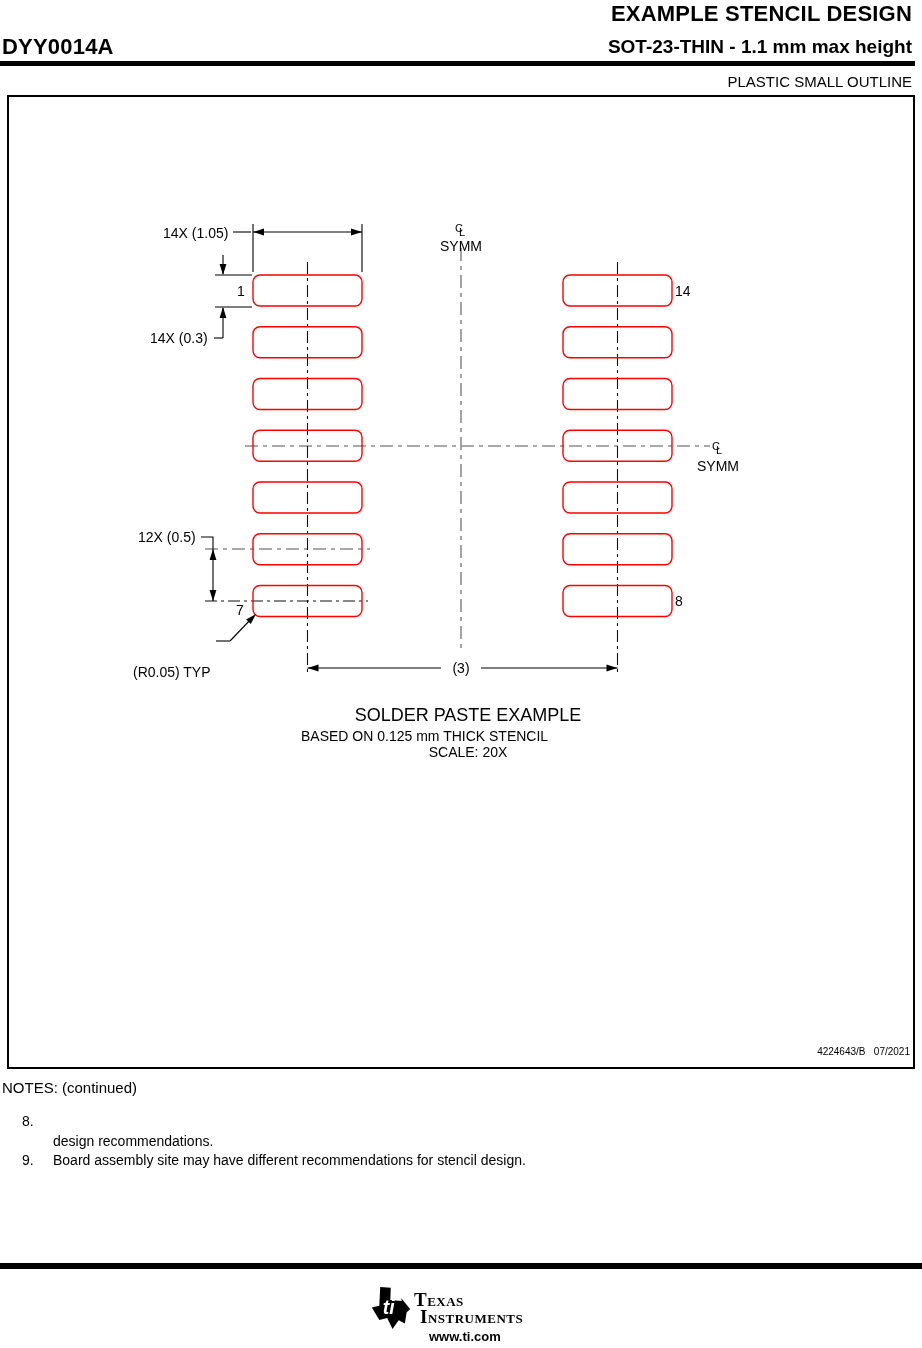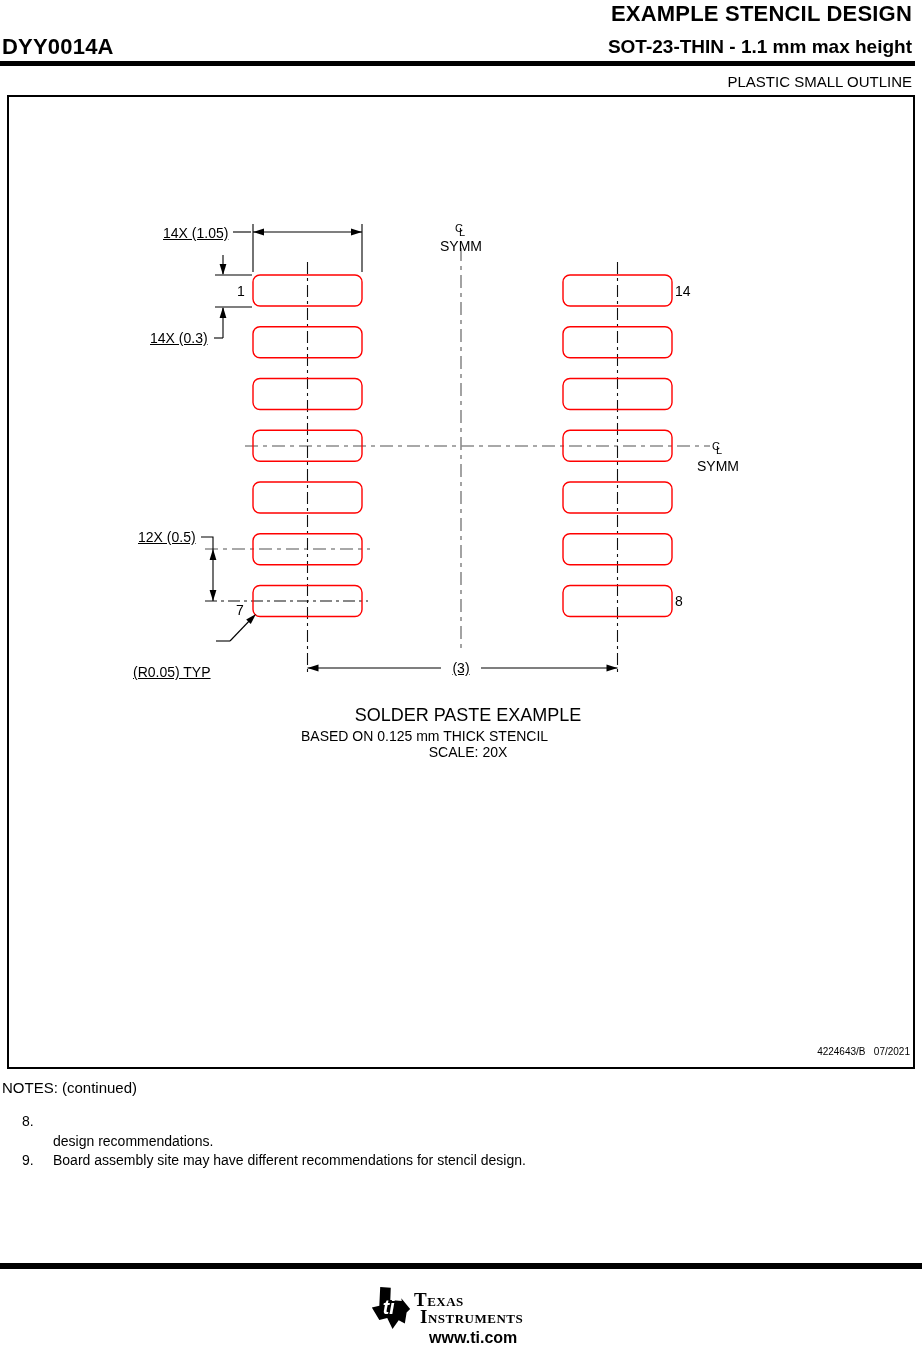--- a/index.html
+++ b/index.html
@@ -12,21 +12,21 @@
   .txt{position:absolute;z-index:2;white-space:nowrap;}
 
   
   .doc-title{top:1px;right:10px;font-size:22px;font-weight:bold;letter-spacing:.2px;}
   .part-number{top:34px;left:2px;font-size:22px;font-weight:bold;letter-spacing:.2px;}
   .subtitle{top:36px;right:10px;font-size:19px;font-weight:bold;}
   .rule{position:absolute;left:0;top:61px;width:915px;height:5px;background:#000;z-index:2;}
   .package-type{top:73px;right:10px;font-size:15px;}
 
   
-  .dim{font-size:14px;text-decoration:underline;}
+  .dim{font-size:14px;}
   .pin{font-size:14px;}
   .symm{font-size:14px;margin-top:32px;}
   .dim-pad-width{left:163px;top:225px;}
   .dim-pad-height{left:150px;top:330px;}
   .dim-pitch{left:138px;top:529px;}
   .dim-radius{left:133px;top:633px;margin-top:31px;}
   .dim-span{left:440px;top:660px;width:42px;text-align:center;}
   .pin-1{left:237px;top:283px;}
   .pin-14{left:675px;top:283px;}
   .pin-7{left:236px;top:602px;}
@@ -54,21 +54,21 @@
   .note-num{width:31px;flex:0 0 31px;}
   .note-lines{white-space:nowrap;}
 
   
   .footer-bar{position:absolute;left:0;top:1263px;width:922px;height:6px;background:#000;z-index:2;}
   .ti-logo-icon{position:absolute;left:366px;top:1286px;z-index:2;}
   .ti-texas{position:absolute;left:414px;top:1291px;z-index:2;font-family:"Liberation Serif",serif;
     font-weight:bold;font-variant:small-caps;font-size:19px;line-height:17px;letter-spacing:.5px;text-align:center;}
   .ti-instruments{position:absolute;left:420px;top:1308px;z-index:2;font-family:"Liberation Serif",serif;
     font-weight:bold;font-variant:small-caps;font-size:19px;line-height:17px;letter-spacing:.5px;}
-  .website{left:429px;top:1329px;width:84px;text-align:left;font-size:16px;font-weight:bold;}
+  .website{left:429px;top:1329px;width:84px;text-align:left;font-size:13px;font-weight:bold;}
 </style>
 </head>
 <body>
 
 <svg id="linework" width="922" height="1348" viewBox="0 0 922 1348">
 
   <rect x="8" y="96" width="906" height="972" fill="none" stroke="#000" stroke-width="2"></rect>
 
   <g stroke-width="1.6" fill="none" stroke-dasharray="13,5,4,5" stroke="#8c8c8c">
     <line x1="461" y1="248" x2="461" y2="652" stroke="#8c8c8c"></line>

